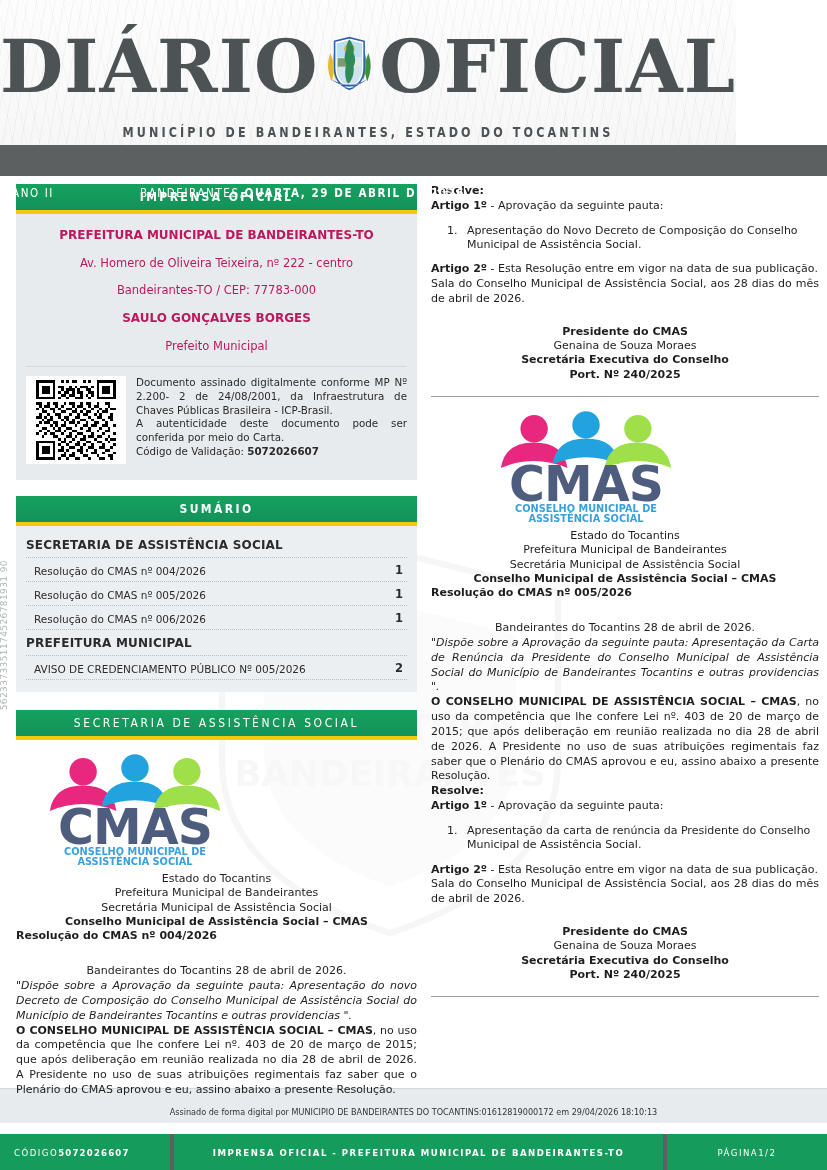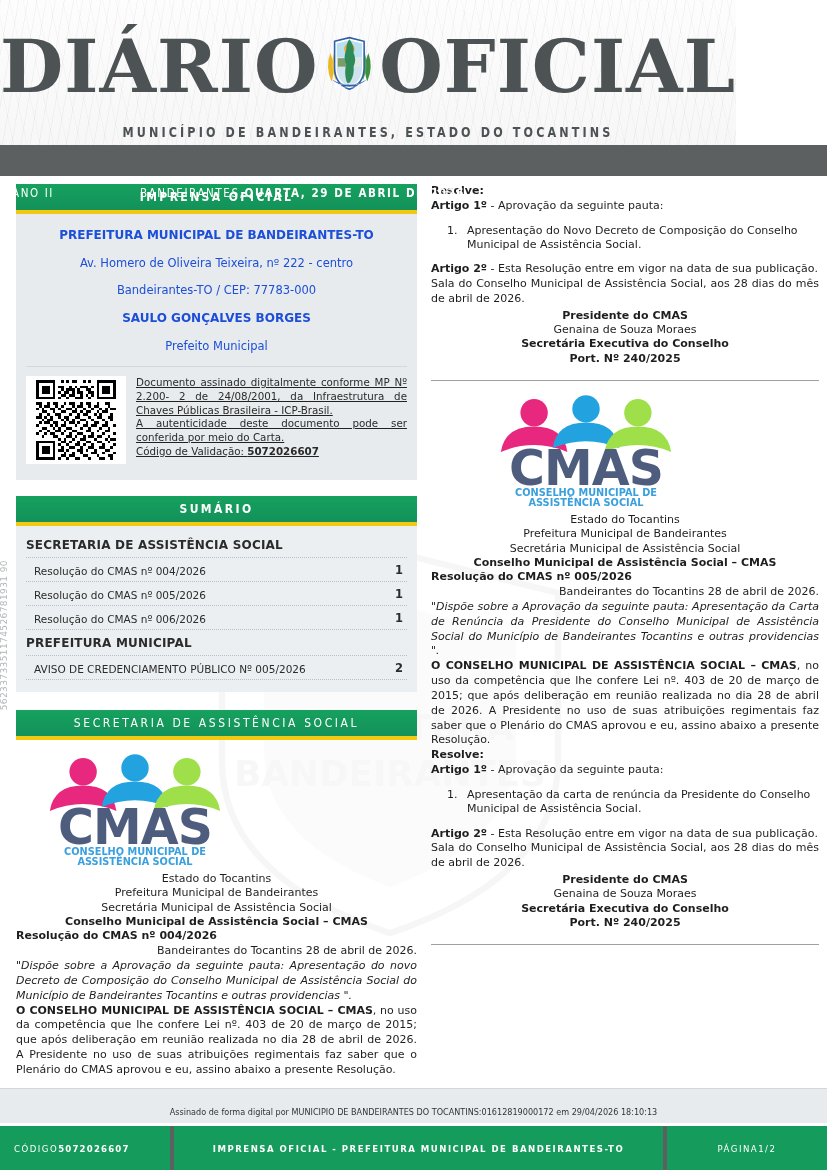--- a/index.html
+++ b/index.html
@@ -85,23 +85,23 @@
     font-size: 12px; font-weight: 700; letter-spacing: 2.4px;
     padding: 6px 0 6px 0;
     font-family: "DejaVu Sans Condensed", "DejaVu Sans", sans-serif;
     border-bottom: 4px solid #f2c811;
     position: relative;
   }
   .sec-head.light { font-weight: 400; letter-spacing: 2.6px; }
 
   
   .imprensa-box { background: #e7ebee; padding: 14px 10px 6px 10px; }
-  .imprensa-box p { text-align: center; font-size: 11.5px; line-height: 1.25; margin-bottom: 13px; color: #1d4ed8; }
+  .imprensa-box p { text-align: center; font-size: 11.5px; line-height: 1.25; margin-bottom: 13px; color: #be185d; }
   .imprensa-box p.b { font-weight: 700; font-size: 12px; }
-  .sign-row { display: flex; gap: 10px; align-items: flex-start; border-top: 1px solid #d3d8dc; padding: 9px 0 10px 0; text-decoration: underline; }
+  .sign-row { display: flex; gap: 10px; align-items: flex-start; border-top: 1px solid #d3d8dc; padding: 9px 0 10px 0; }
   .qr { width: 100px; height: 88px; background: #fff; padding: 4px; flex: none; }
   .sign-text { font-size: 10.3px; line-height: 1.33; text-align: justify; color: #2a2a2a; }
   .sign-text b { font-weight: 700; }
 
   
   .sumario-wrap { margin-top: 16px; }
   .sumario-body { background: #eceff1; padding: 6px 10px 12px 10px; }
   .sum-group {
     font-size: 12px; font-weight: 700; color: #2b2b2b;
     padding: 6px 0 5px 0; letter-spacing: .2px;
@@ -119,24 +119,24 @@
 
   
   .art { font-size: 11px; line-height: 1.35; color: #1e1e1e; }
   .art p { margin: 0 0 0 0; text-align: justify; }
   .art .just { text-align: justify; }
   .art .ital { font-style: italic; }
   .art b { font-weight: 700; }
   .art .head-lines { text-align: center; font-size: 11px; line-height: 1.3; }
   .art .head-lines .bold { font-weight: 700; }
   .art .resnum { font-weight: 700; text-align: left; font-size: 11px; }
-  .art .datel { text-align: right; font-size: 11px; }
+  .art .datel { text-align: center; font-size: 11px; margin-top: 20px; }
   .art ol { margin: 10px 0 10px 30px; }
   .art ol li { font-size: 11px; line-height: 1.3; padding-left: 6px; }
-  .art .sigblock { text-align: center; line-height: 1.3; margin-top: 2px; }
+  .art .sigblock { text-align: center; line-height: 1.3; margin-top: 18px; }
   .hr { border: none; border-top: 1px solid #9aa0a4; margin: 14px 0 0 0; }
 
   
   .cmas-logo { width: 186px; height: 118px; display: block; margin: 10px 0 4px 26px; }
   .cmas-logo.right { margin-left: 62px; }
 
   
   .sidecode {
     position: absolute; left: -1px; top: 560px;
     writing-mode: vertical-rl; transform: rotate(180deg);
@@ -146,21 +146,21 @@
 
   
   .sigbar {
     position: absolute; left: 0; bottom: 47px; width: 827px;
     background: #e7ebee; border-top: 1px solid #d2d7da;
     text-align: center; font-size: 9px; color: #333;
     padding: 18px 0 6px 0;
     font-family: "DejaVu Sans Condensed", "DejaVu Sans", sans-serif;
   }
   .footbar {
-    position: absolute; left: 0; bottom: 0; width: 827px; height: 44px;
+    position: absolute; left: 0; bottom: 0; width: 827px; height: 36px;
     background: #5c6061; display: flex; gap: 4px;
   }
   .footbar > div {
     background: #159b5b; color: #fff; display: flex; align-items: center;
     font-size: 9.5px; letter-spacing: 1.5px;
     font-family: "DejaVu Sans Condensed", "DejaVu Sans", sans-serif;
   }
   .fb-code { width: 170px; padding-left: 14px; }
   .fb-code b { font-weight: 700; letter-spacing: 1.2px; }
   .fb-mid { flex: 1; justify-content: center; font-weight: 700; letter-spacing: 1.6px; }

